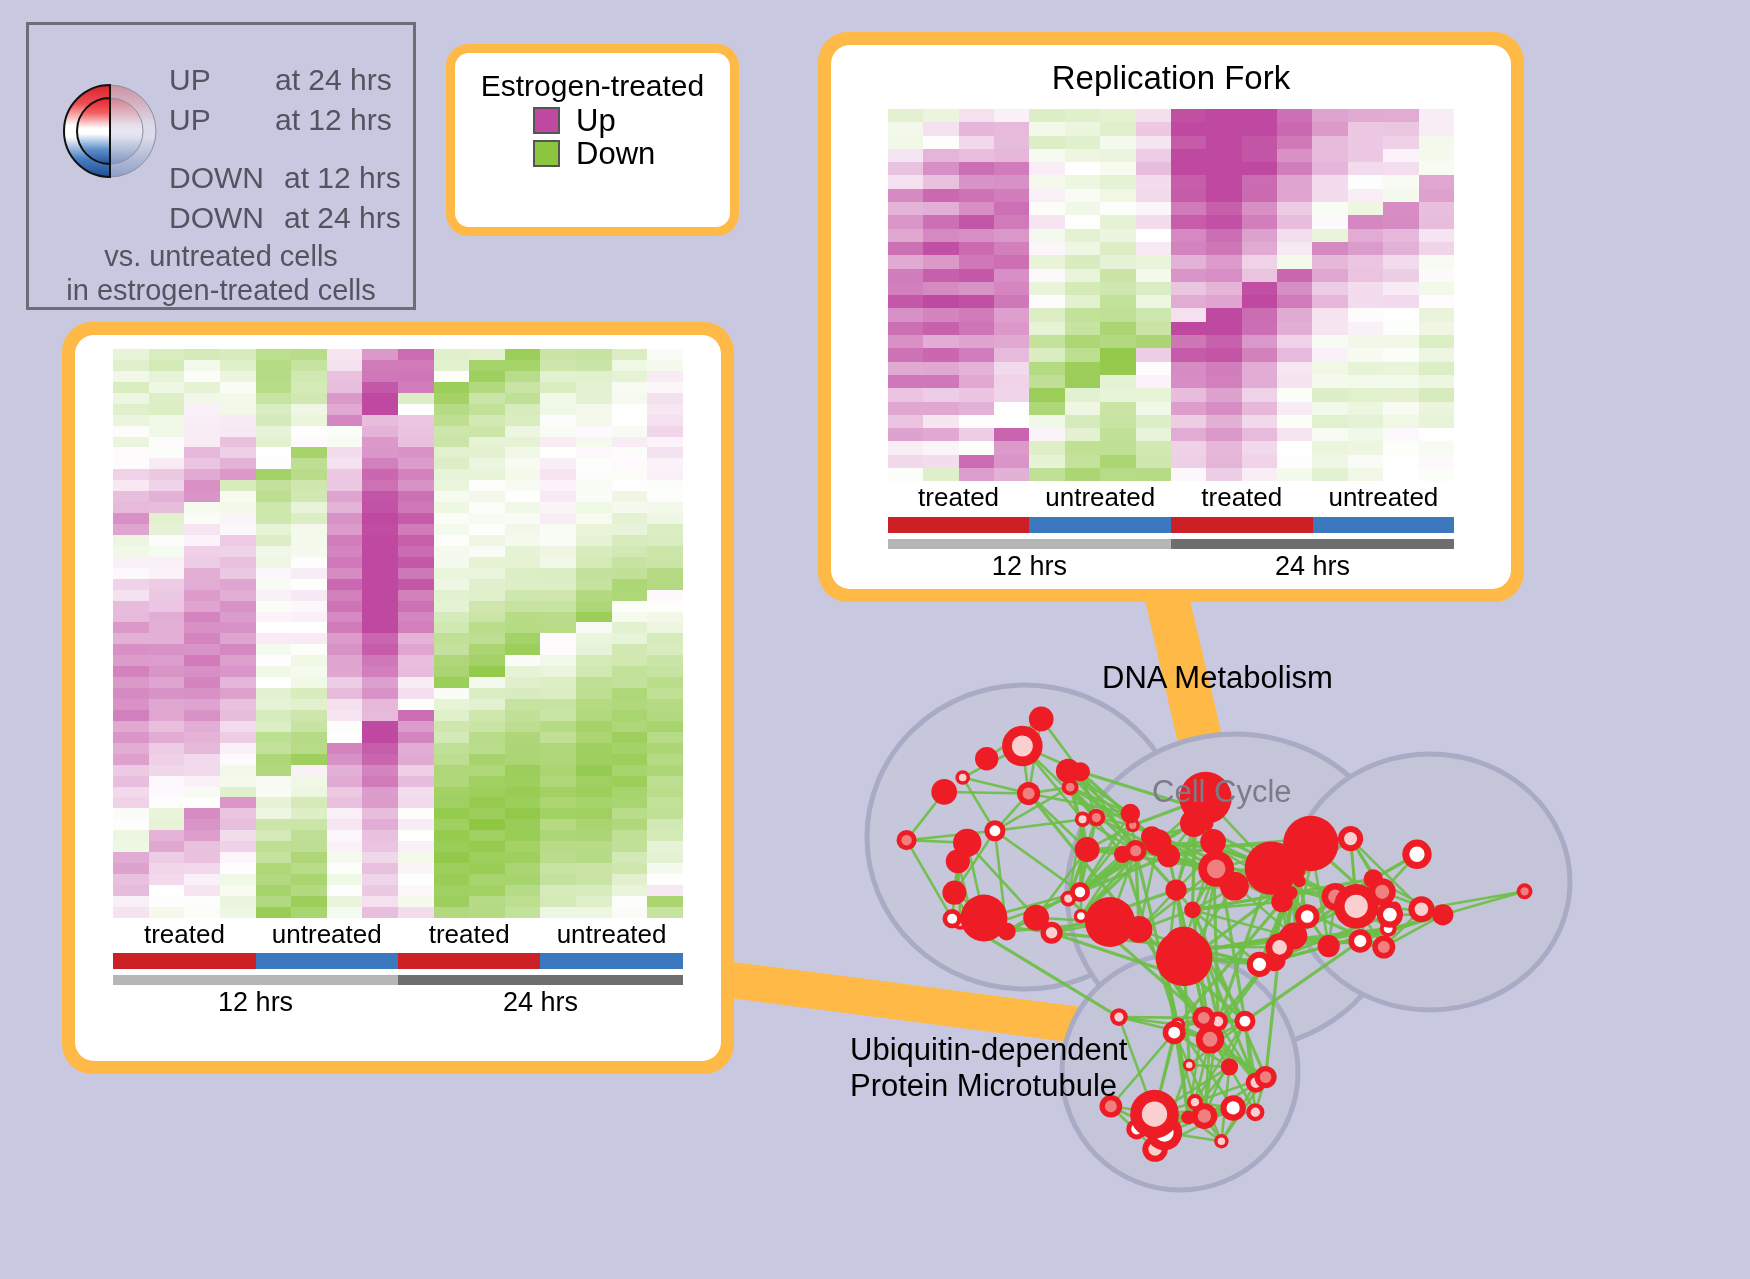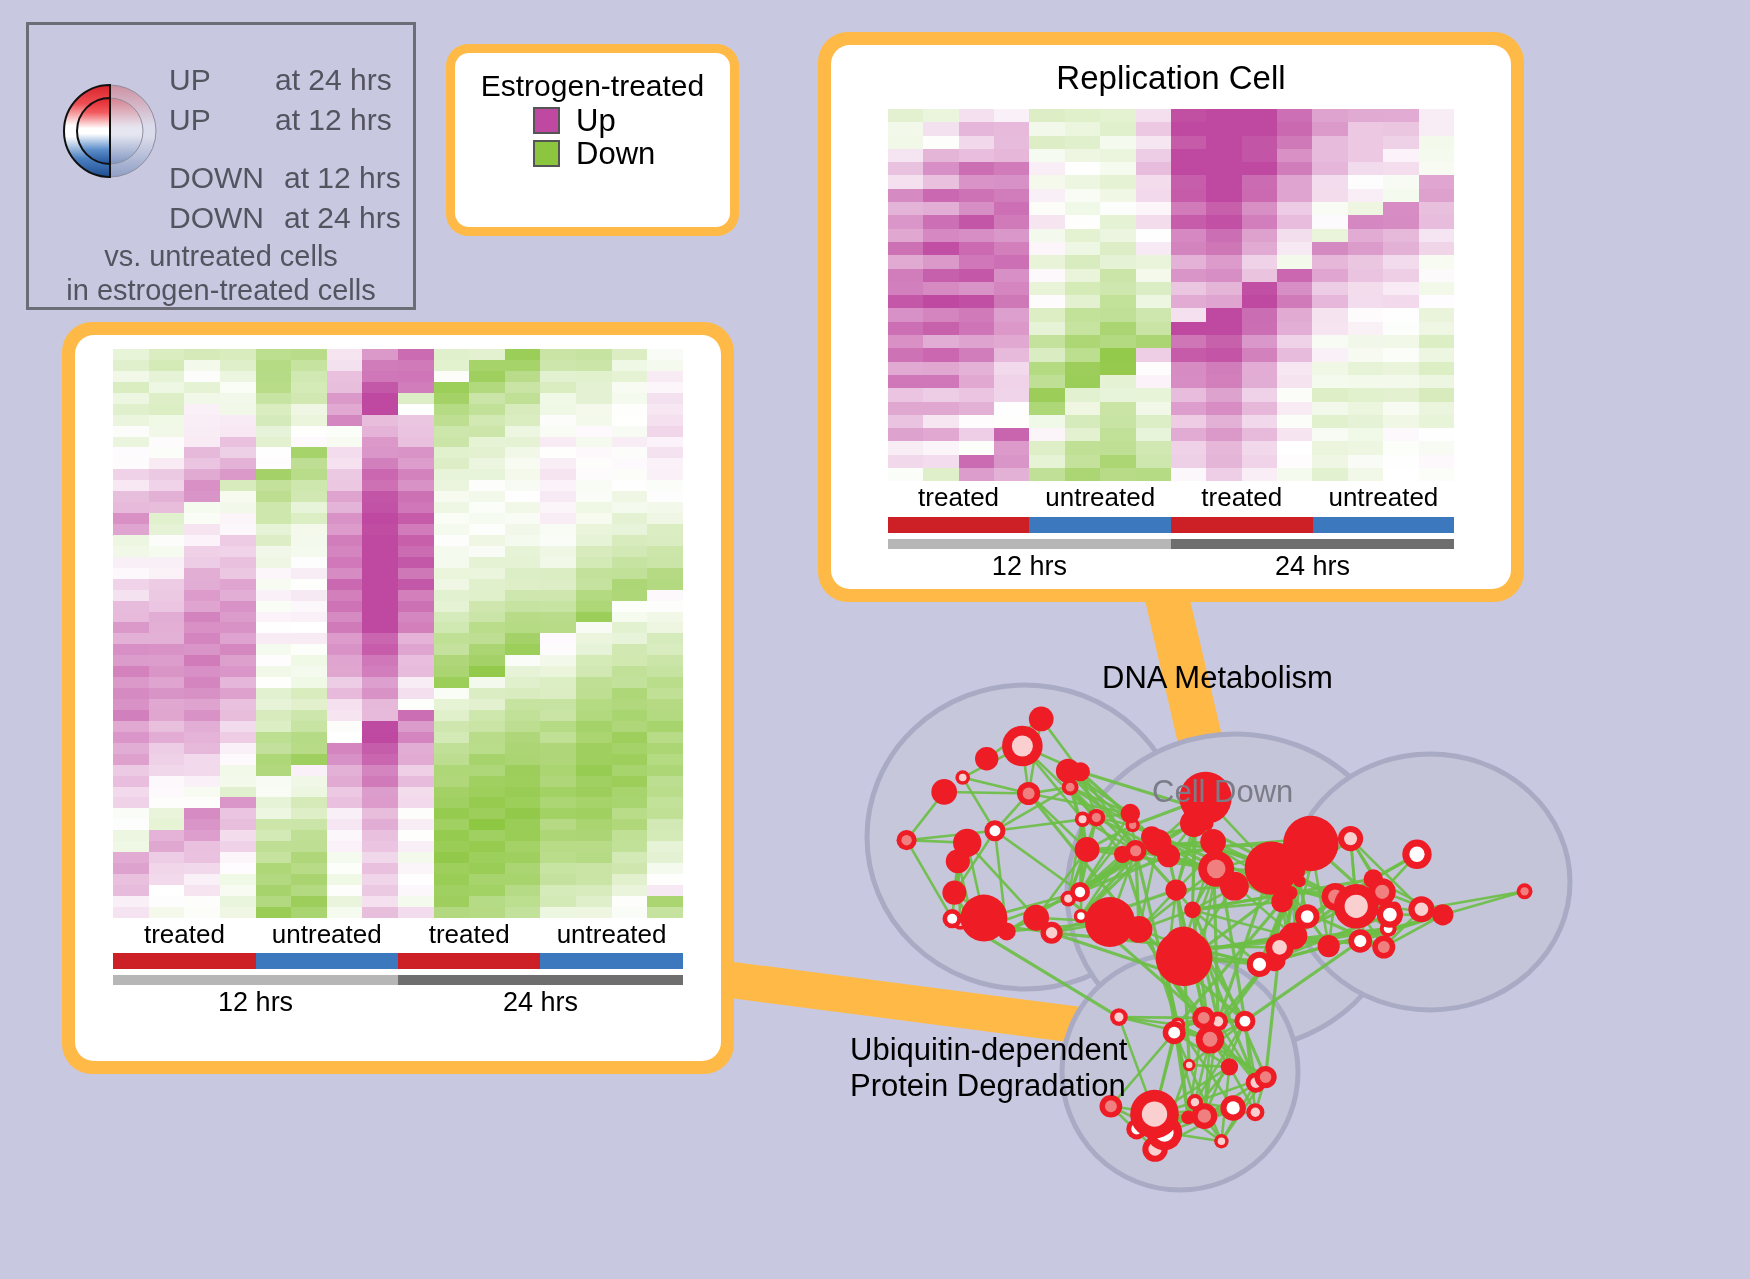--- a/index.html
+++ b/index.html
@@ -141,21 +141,21 @@
       </div>
       <div class="key-entry">
         <span class="key-swatch" style="background:#8cc63f"></span>
         <span class="key-label">Down</span>
       </div>
     </div>
   </div>
 
   <div class="panel" id="panel-replication">
     <div class="panel-inner">
-      <div class="panel-title">Replication Cell</div>
+      <div class="panel-title">Replication Fork</div>
       <div class="heat" id="heat-replication" style="grid-template-columns: repeat(16, 35.4px); grid-template-rows: repeat(28, 13.3px); width: 566.4px;">
           <div style="background: rgb(227, 241, 208);"></div>
           <div style="background: rgb(235, 245, 221);"></div>
           <div style="background: rgb(244, 224, 239);"></div>
           <div style="background: rgb(250, 240, 247);"></div>
           <div style="background: rgb(221, 238, 198);"></div>
           <div style="background: rgb(224, 240, 203);"></div>
           <div style="background: rgb(228, 242, 210);"></div>
           <div style="background: rgb(244, 223, 238);"></div>
           <div style="background: rgb(193, 80, 163);"></div>
@@ -2019,20 +2019,20 @@
           <circle cx="374.4992467881091" cy="522.1510312147798" r="24.32338685169816" fill="#ee1c25"></circle>
           <circle cx="374.4992467881091" cy="522.1510312147798" r="12.648161162883044" fill="#f9cfcf"></circle>
           <circle cx="330" cy="330" r="25" fill="#ee1c25"></circle>
           <circle cx="425.54878187223375" cy="205.92325264059417" r="26.127804406918585" fill="#ee1c25"></circle>
           <circle cx="491.35356087839455" cy="276.14972652472954" r="26.70423594303429" fill="#ee1c25"></circle>
           <circle cx="530.8463009457116" cy="251.49534427127708" r="27.728521704673767" fill="#ee1c25"></circle>
           <circle cx="404.10035032680213" cy="365.85500768299227" r="28.3866876848042" fill="#ee1c25"></circle>
         </g>
     </svg>
     <div class="net-label" id="label-dna">DNA Metabolism</div>
-    <div class="net-label" id="label-cellcycle">Cell Down</div>
+    <div class="net-label" id="label-cellcycle">Cell Cycle</div>
     <div class="net-label" id="label-ubiquitin">
       <div>Ubiquitin-dependent</div>
-      <div>Protein Degradation</div>
+      <div>Protein Microtubule</div>
     </div>
   </div>
 
 </div>
 
 </body></html>

